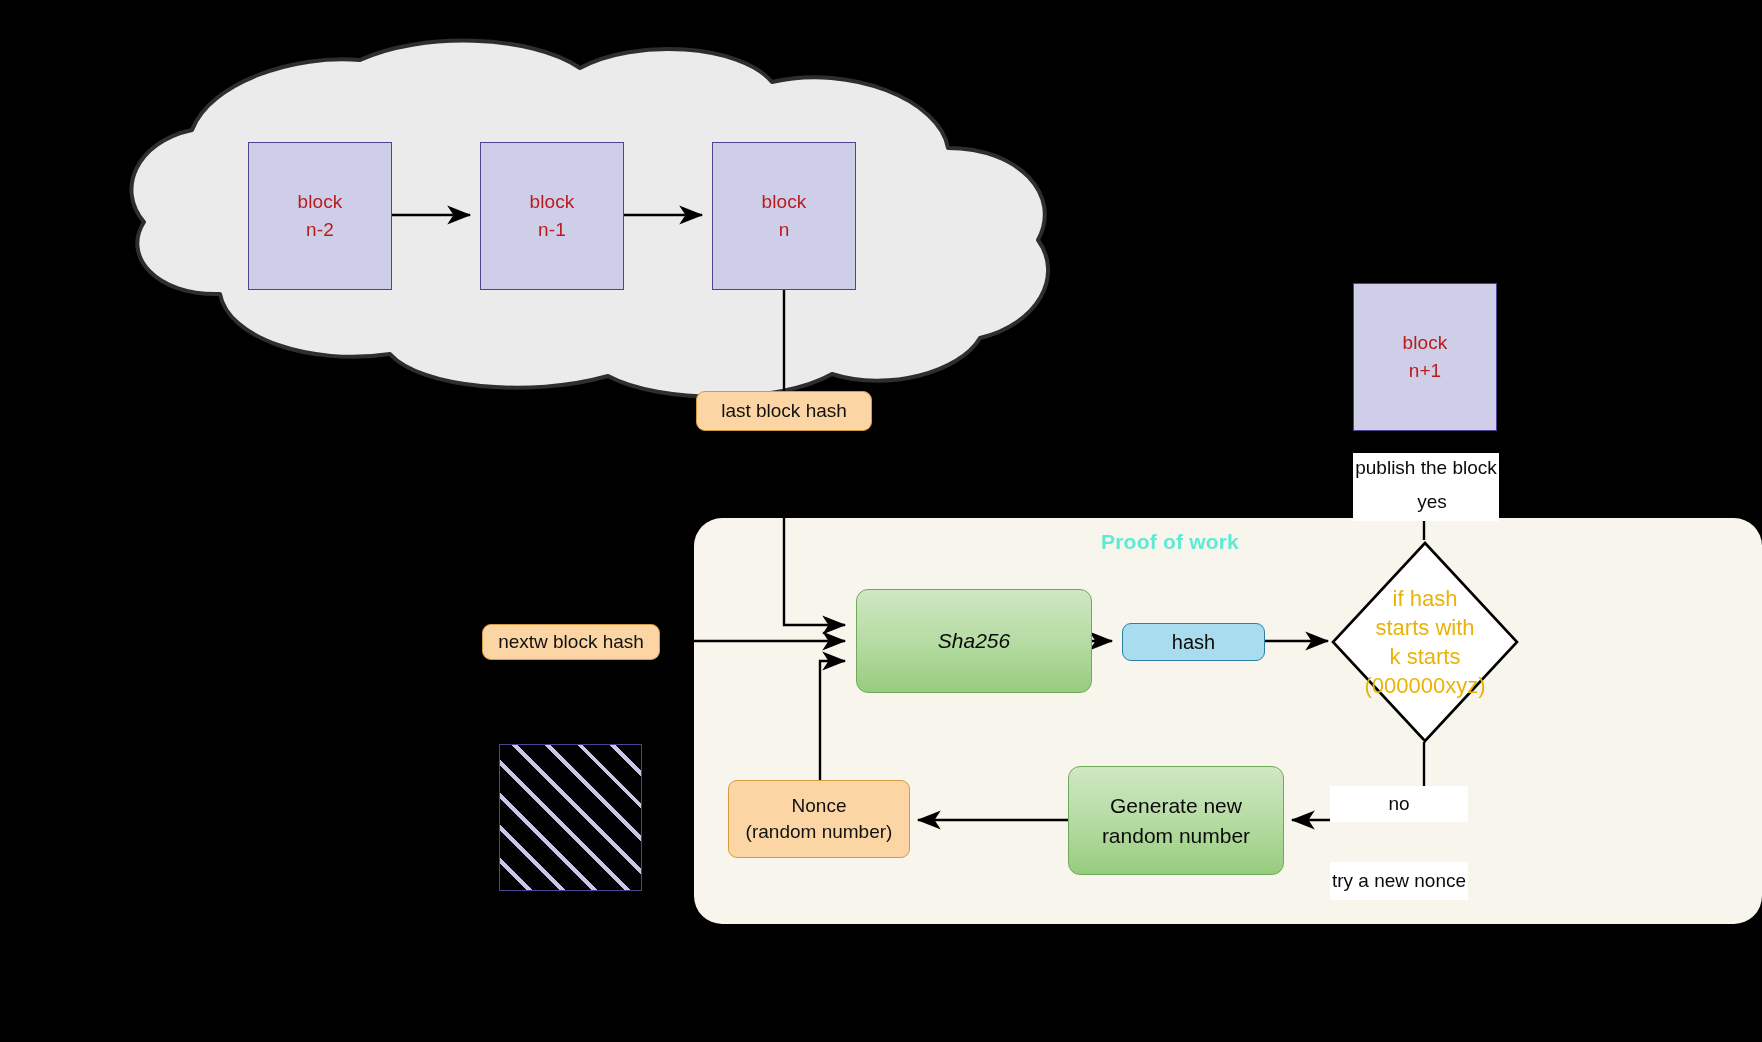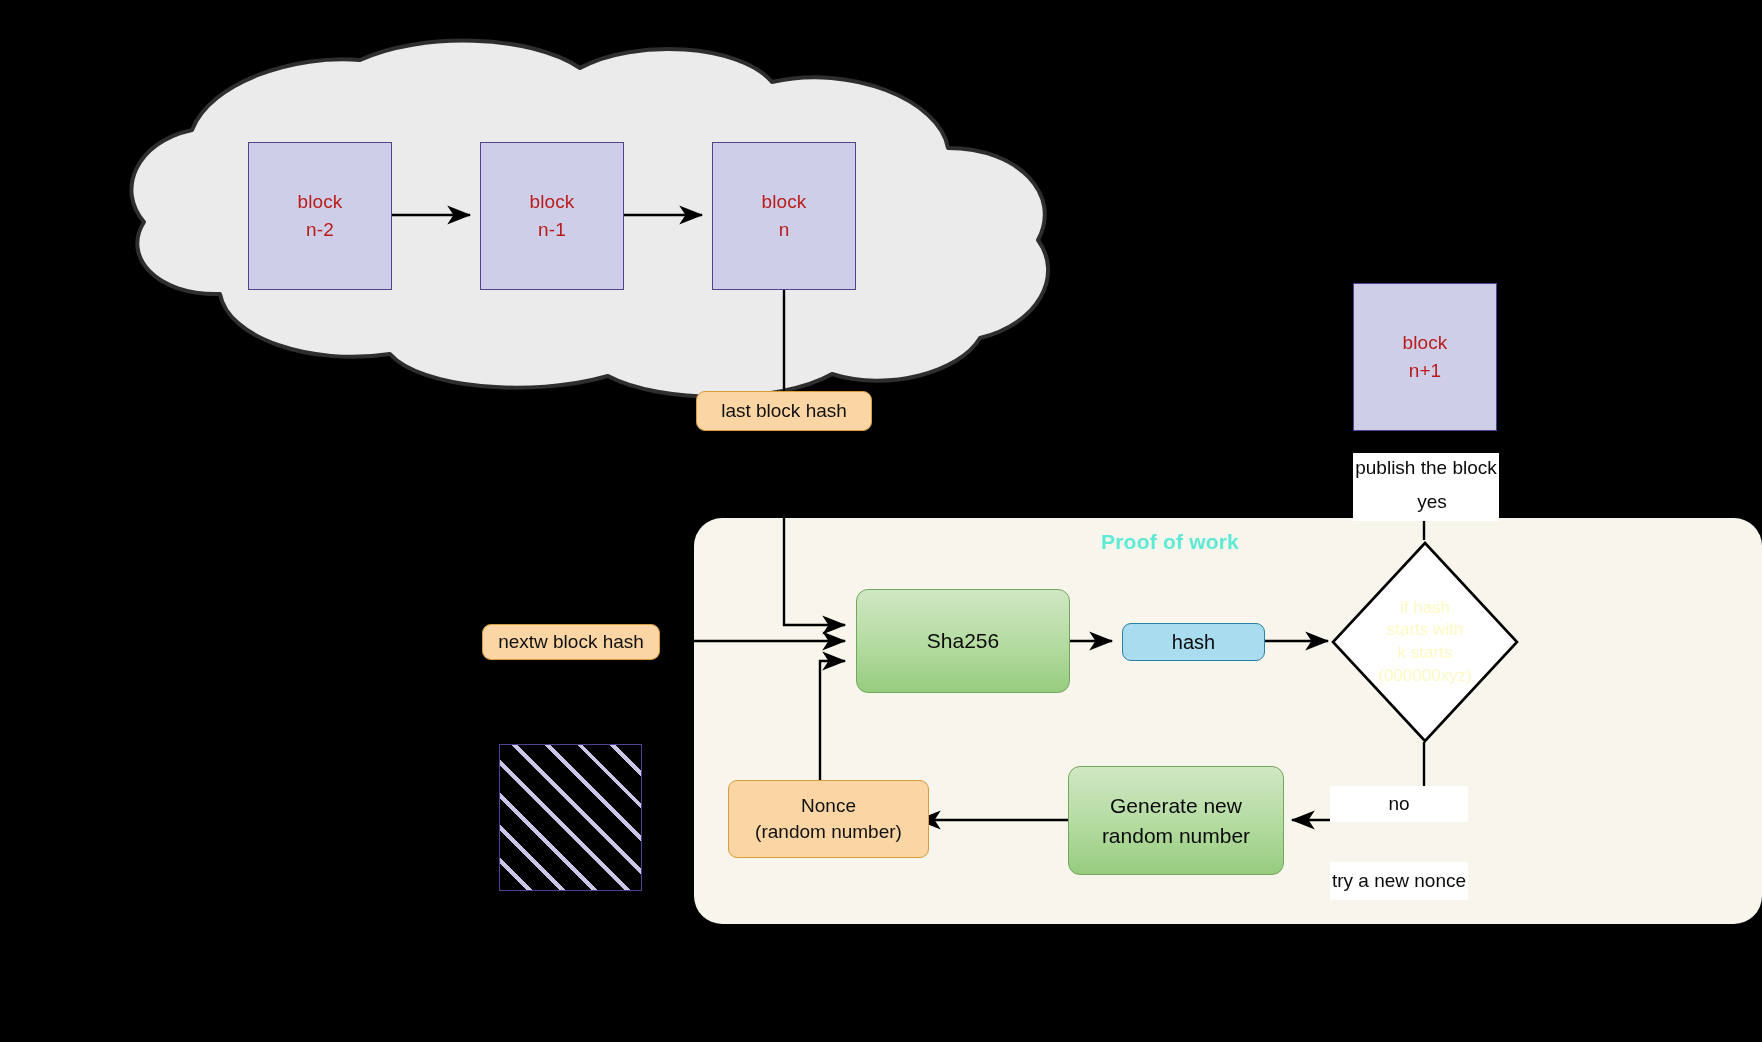--- a/index.html
+++ b/index.html
@@ -80,21 +80,21 @@
     font-size:20px;
   }
 
   
   .diamond-wrap{}
   .diamond-text{
     position:absolute;
     left:0;top:0;width:100%;height:100%;
     display:flex;align-items:center;justify-content:center;
     text-align:center;
-    font-size:17px;line-height:1.33;color:#fef9c3;
+    font-size:22px;line-height:1.33;color:#eab308;
     pointer-events:none;
   }
 
   
   .wlabel{
     background:#ffffff;
     color:#0a0a0a;
     font-size:19px;
     display:flex;align-items:center;justify-content:center;
     text-align:center;
@@ -207,28 +207,28 @@
   </svg>
 
   <div class="abs orange" style="left:696px;top:391px;width:176px;height:40px;">
     <span>last block hash</span>
   </div>
 
   <div class="abs orange" style="left:482px;top:624px;width:178px;height:36px;">
     <span>nextw block hash</span>
   </div>
 
-  <div class="abs orange" style="left:728px;top:780px;width:201px;height:78px;">
+  <div class="abs orange" style="left:728px;top:780px;width:182px;height:78px;">
     <div>
       <span>Nonce</span><br>
       <span>(random number)</span>
     </div>
   </div>
 
-  <div class="abs green" style="left:856px;top:589px;width:214px;height:104px;">
+  <div class="abs green" style="left:856px;top:589px;width:236px;height:104px;font-style:italic;">
     <span>Sha256</span>
   </div>
 
   <div class="abs green" style="left:1068px;top:766px;width:216px;height:109px;">
     <div>
       <span>Generate new</span><br>
       <span>random number</span>
     </div>
   </div>
 

